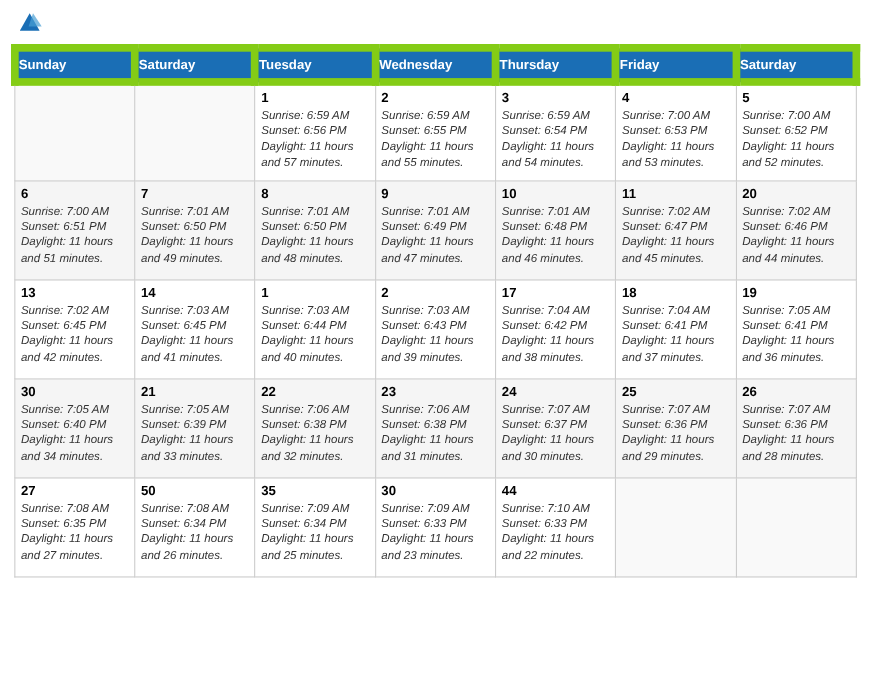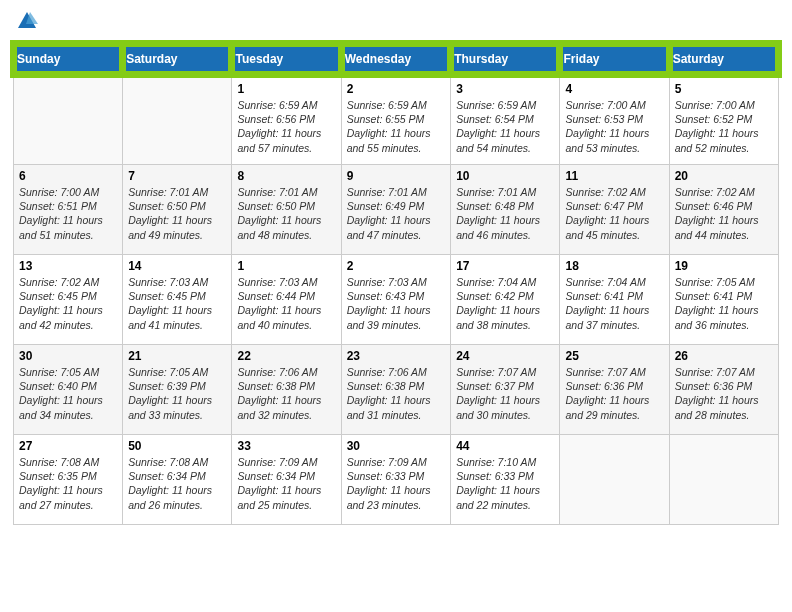--- a/index.html
+++ b/index.html
@@ -247,21 +247,21 @@
       <tr>
         <td>
           <span class="day-num">27</span>
           <div class="day-info">Sunrise: 7:08 AM<br>Sunset: 6:35 PM<br>Daylight: 11 hours and 27 minutes.</div>
         </td>
         <td>
           <span class="day-num">50</span>
           <div class="day-info">Sunrise: 7:08 AM<br>Sunset: 6:34 PM<br>Daylight: 11 hours and 26 minutes.</div>
         </td>
         <td>
-          <span class="day-num">33</span>
+          <span class="day-num">35</span>
           <div class="day-info">Sunrise: 7:09 AM<br>Sunset: 6:34 PM<br>Daylight: 11 hours and 25 minutes.</div>
         </td>
         <td>
           <span class="day-num">30</span>
           <div class="day-info">Sunrise: 7:09 AM<br>Sunset: 6:33 PM<br>Daylight: 11 hours and 23 minutes.</div>
         </td>
         <td>
           <span class="day-num">44</span>
           <div class="day-info">Sunrise: 7:10 AM<br>Sunset: 6:33 PM<br>Daylight: 11 hours and 22 minutes.</div>
         </td>

